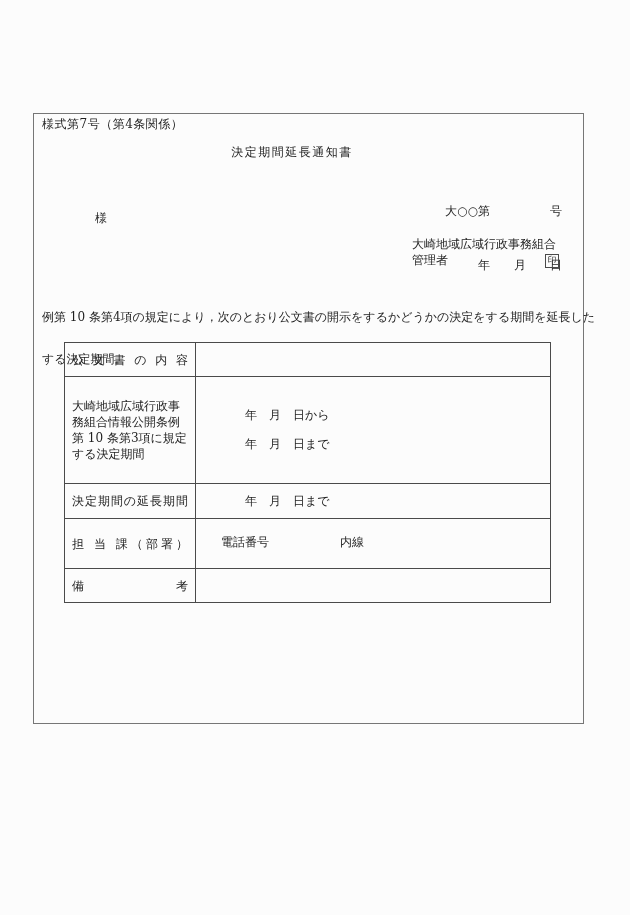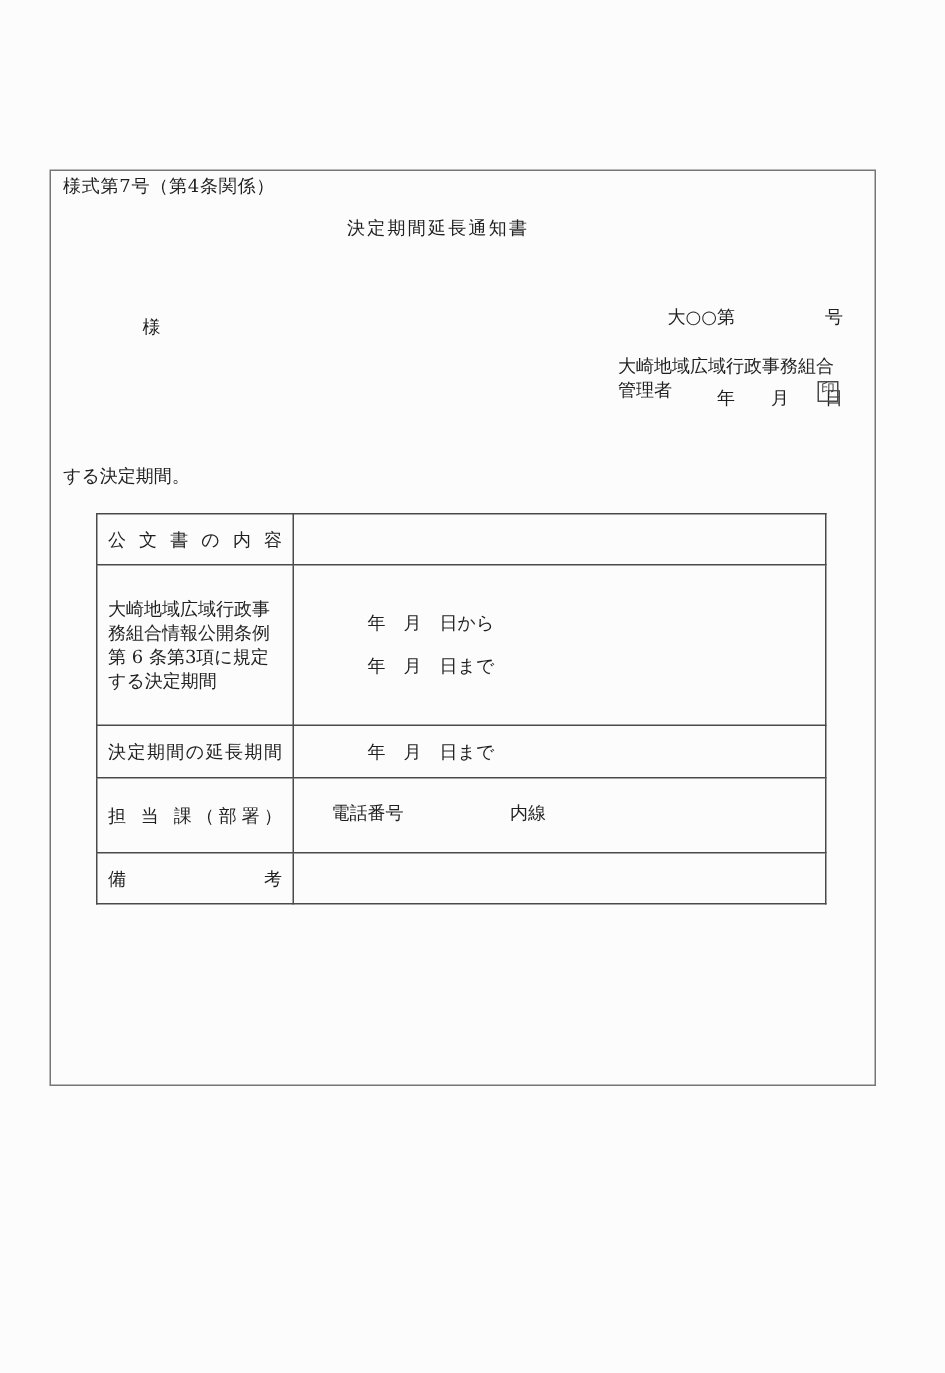--- a/index.html
+++ b/index.html
@@ -107,38 +107,39 @@
       <div>大崎地域広域行政事務組合</div>
       <div class="sender-line2">
         <span>管理者</span>
         <span class="seal-box">
             <span>印</span>
           </span>
       </div>
     </div>
 
     <div class="abs body-text">
+      <div>例第 10 条第4項の規定により，次のとおり公文書の開示をするかどうかの決定をする期間を延長した</div>
       <div>する決定期間。</div>
     </div>
 
     <table class="form-table">
       <tbody>
           <tr class="r1">
         <td class="col-label">
           <div class="lbl justify">公 文 書 の 内 容</div>
         </td>
         <td class="col-value"></td>
       </tr>
 
       <tr class="r2">
         <td class="col-label">
           <div class="lbl lbl-lines">
             <div>大崎地域広域行政事</div>
             <div>務組合情報公開条例</div>
-            <div>第 6 条第3項に規定</div>
+            <div>第 10 条第3項に規定</div>
             <div>する決定期間</div>
           </div>
         </td>
         <td class="col-value">
           <div class="period-cell">
             <div class="pline">年　月　日から</div>
             <div class="pline">年　月　日まで</div>
           </div>
         </td>
       </tr>

